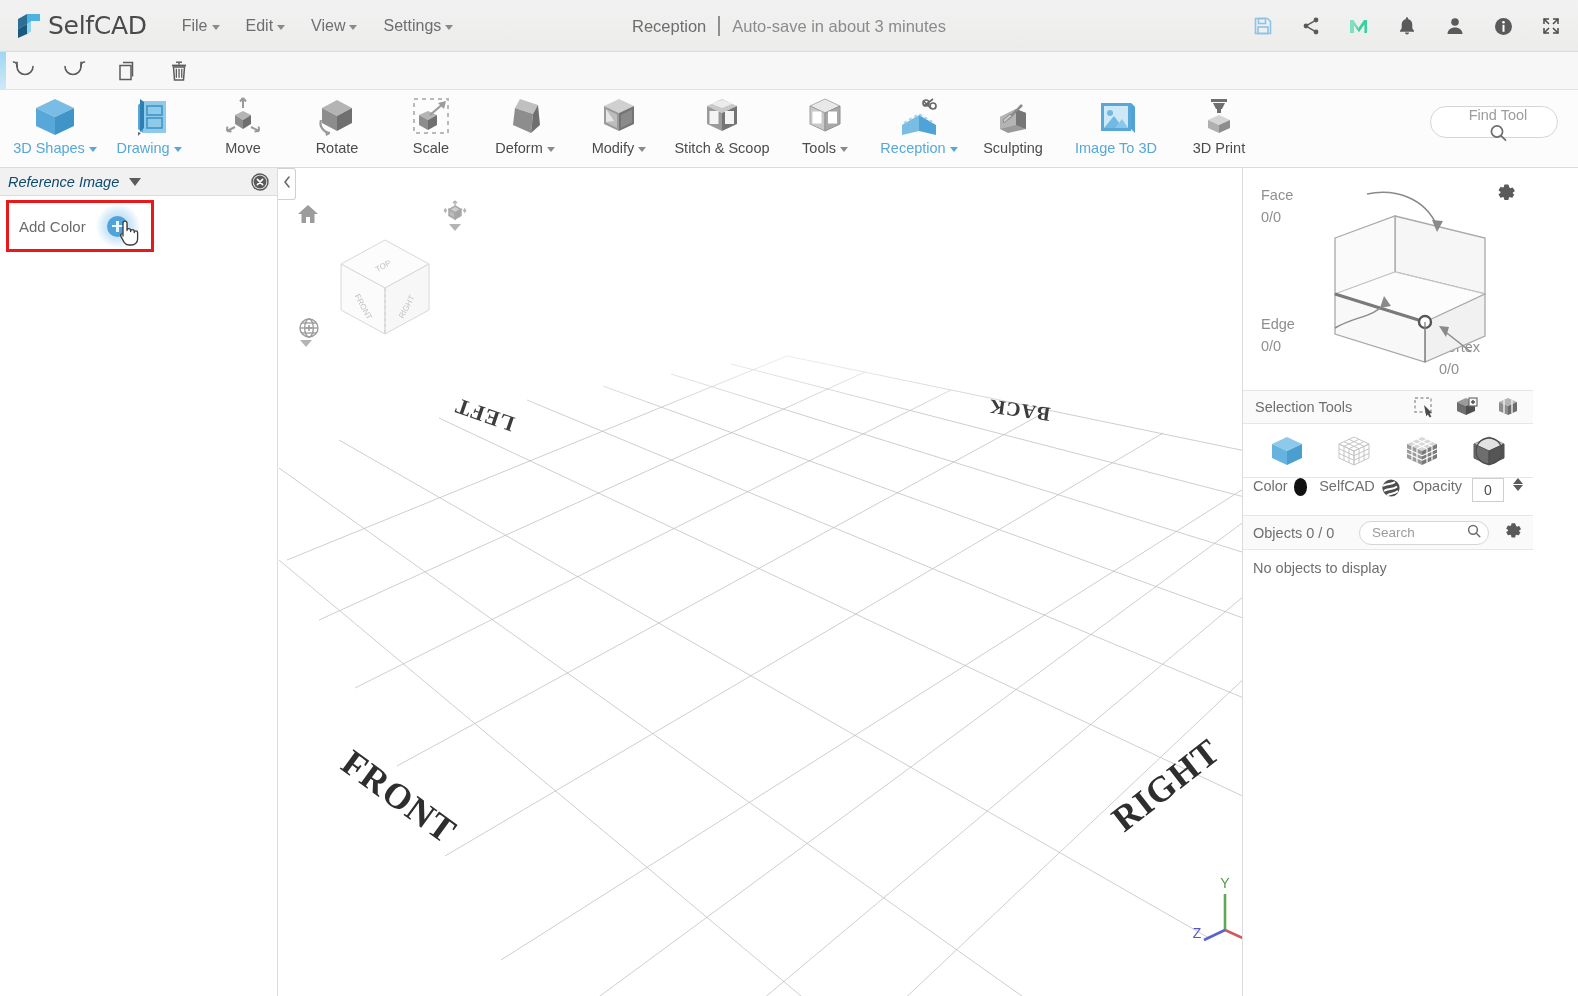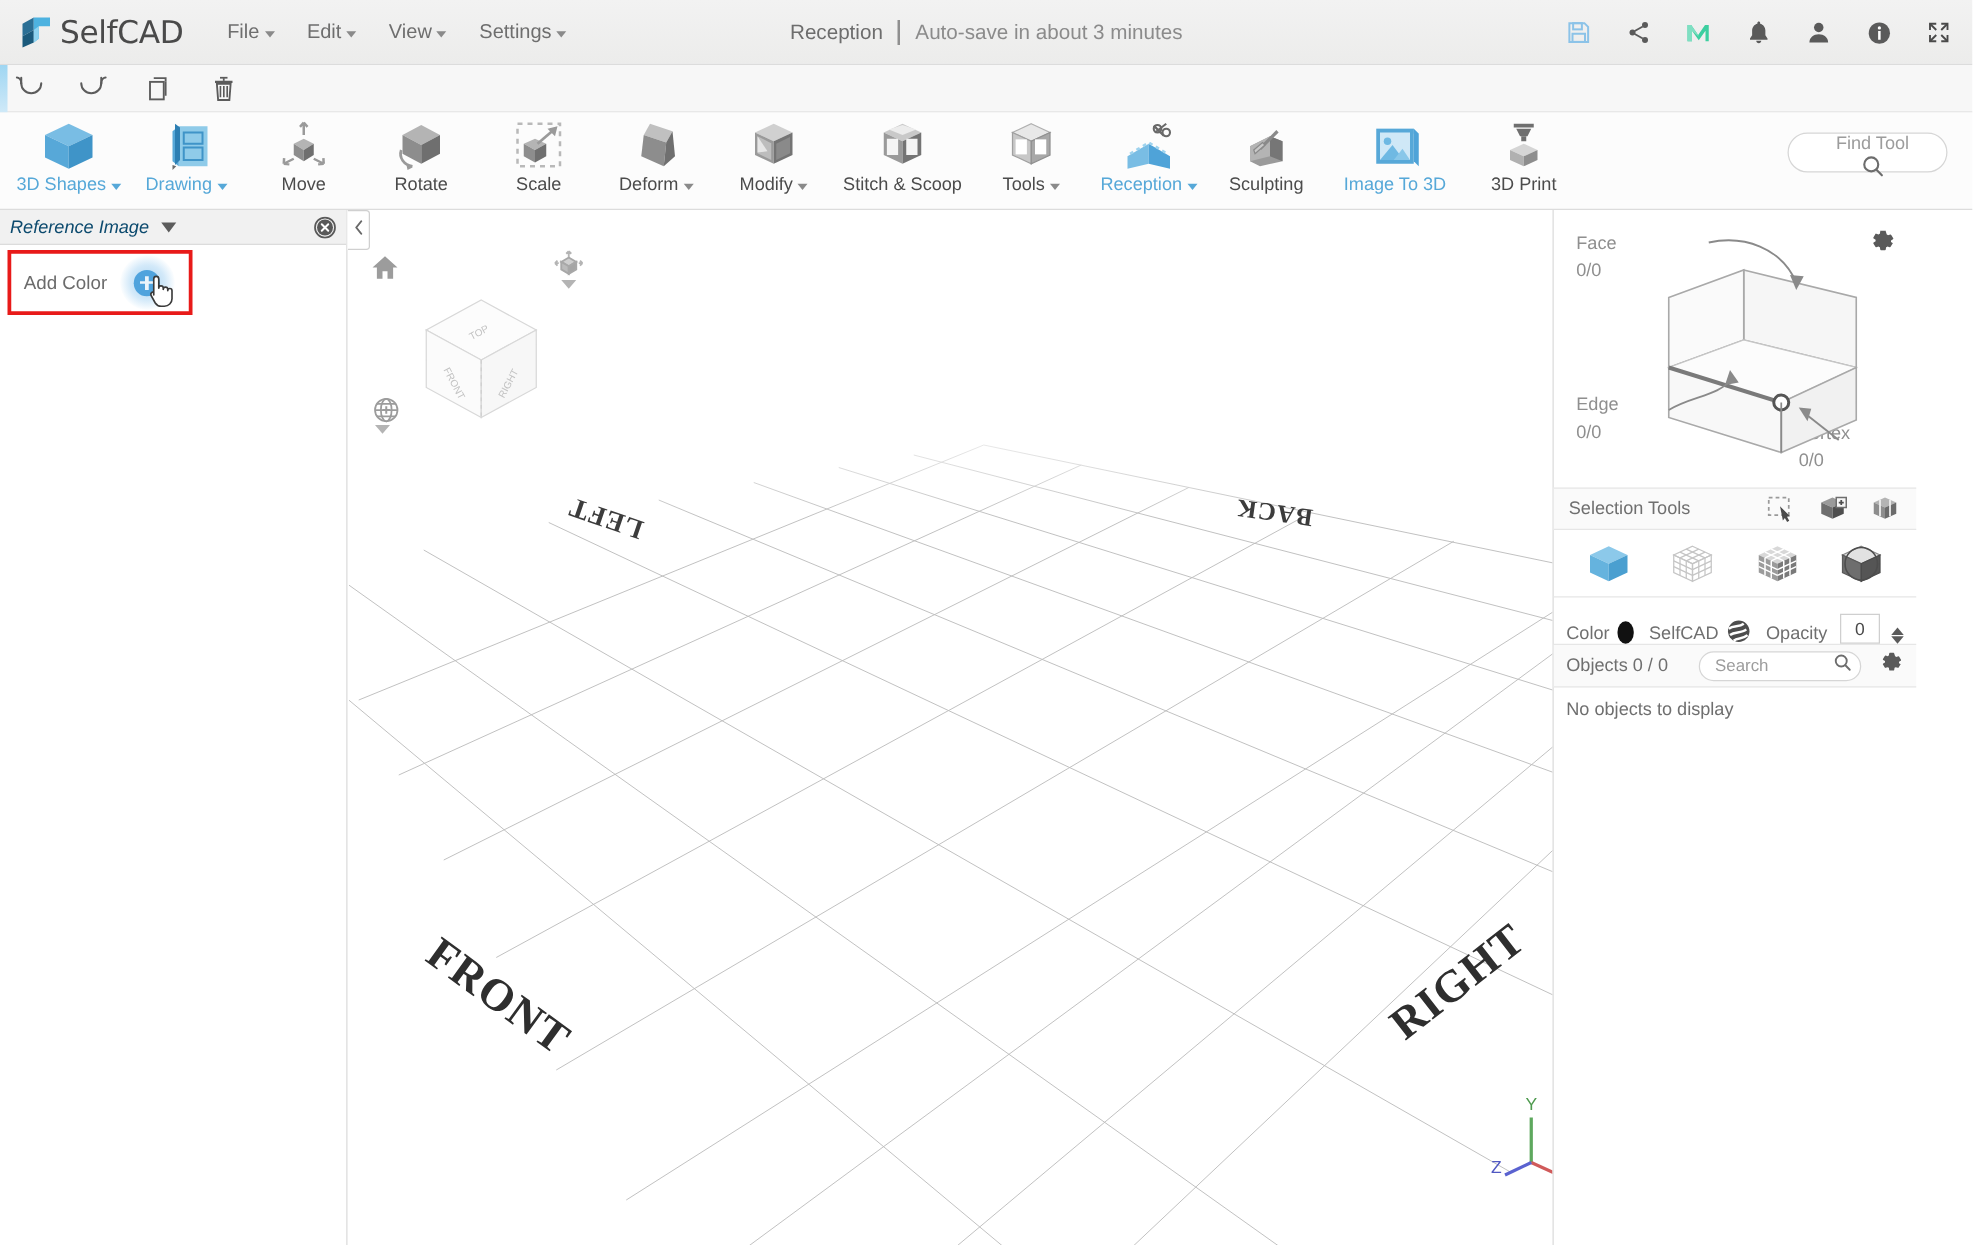--- a/index.html
+++ b/index.html
@@ -193,21 +193,21 @@
 
   .modes {
     height: 54px; border-bottom: 1px solid #e6e6e6;
     display: flex; align-items: center; justify-content: space-around; padding: 0 10px;
   }
   .mode-ic { cursor: pointer; width: 36px; height: 36px; display: flex;
              align-items: center; justify-content: center; }
 
   .matrow {
     height: 38px; border-bottom: 1px solid #e6e6e6;
-    display: flex; align-items: flex-end; padding: 0 10px; gap: 6px;
+    display: flex; align-items: flex-start; padding: 0 10px; gap: 6px;
   }
   .mat-lbl { font-size: 14.5px; color: #6f6f6f; }
   .color-swatch { width: 18px; height: 18px; border-radius: 50%; background: #111;
                   cursor: pointer; }
   .mat-ball { cursor: pointer; width: 20px; height: 20px; }
   .opacity-box {
     width: 42px; height: 24px; border: 1px solid #cfcfcf; background: #fff;
     display: flex; align-items: center; justify-content: center;
     font-size: 14px; color: #4a4a4a; margin-left: 4px;
   }

